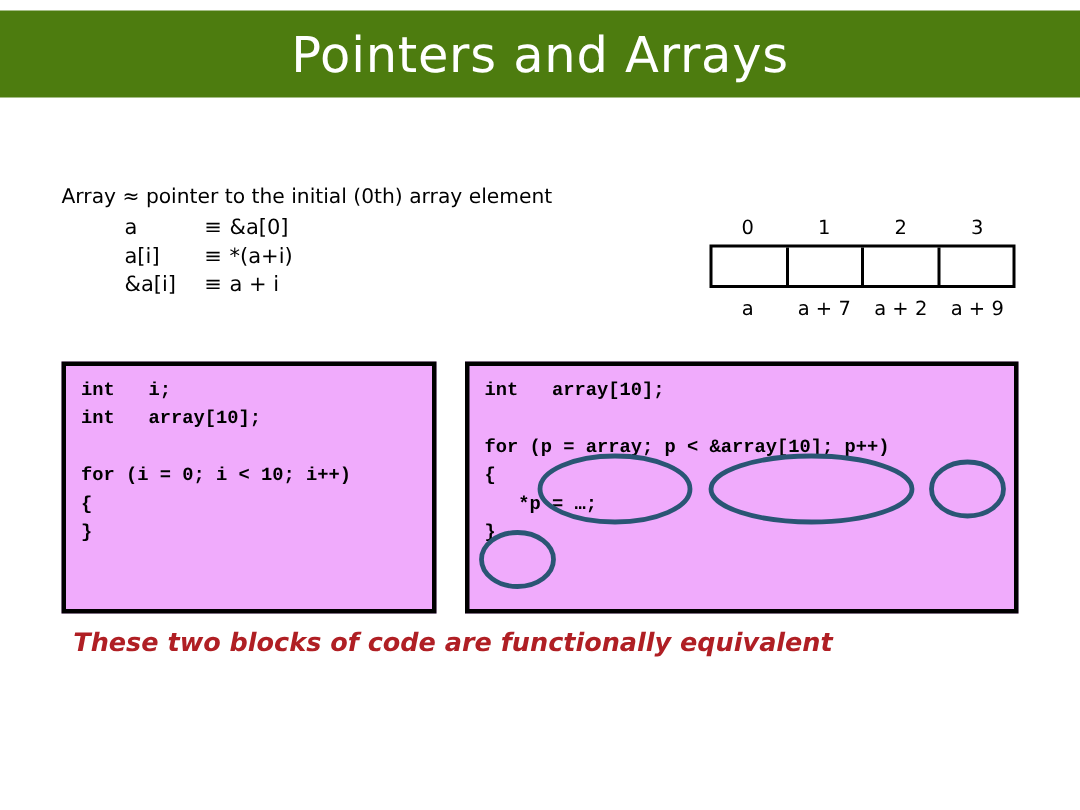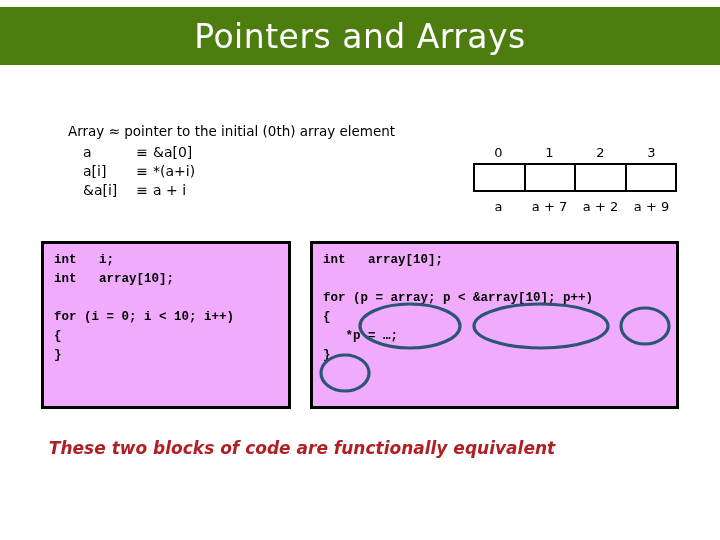--- a/index.html
+++ b/index.html
@@ -42,21 +42,20 @@
     left: 41px;
     top: 121px;
     width: 380px;
     color: #000000;
     font-family: "DejaVu Sans", sans-serif;
     font-size: 13.5px;
     line-height: 20px;
   }
   .equiv-head {
     white-space: nowrap;
-    margin-left: 27px;
   }
   .equiv-rows {
     margin-top: 1px;
     margin-left: 42px;
   }
   .equiv-row {
     display: flex;
     align-items: baseline;
     white-space: nowrap;
     height: 19px;
@@ -172,21 +171,20 @@
     left: 0;
     top: 419px;
     width: 604px;
     text-align: center;
     color: #b01f24;
     font-family: "DejaVu Sans", sans-serif;
     font-size: 17px;
     font-weight: 700;
     font-style: italic;
     white-space: nowrap;
-    margin-top: 19px;
   }
 </style>
 </head>
 <body>
 
 <div class="title-bar">
   <div class="title-text">Pointers and Arrays</div>
 </div>
 
 <div class="equiv-block">

